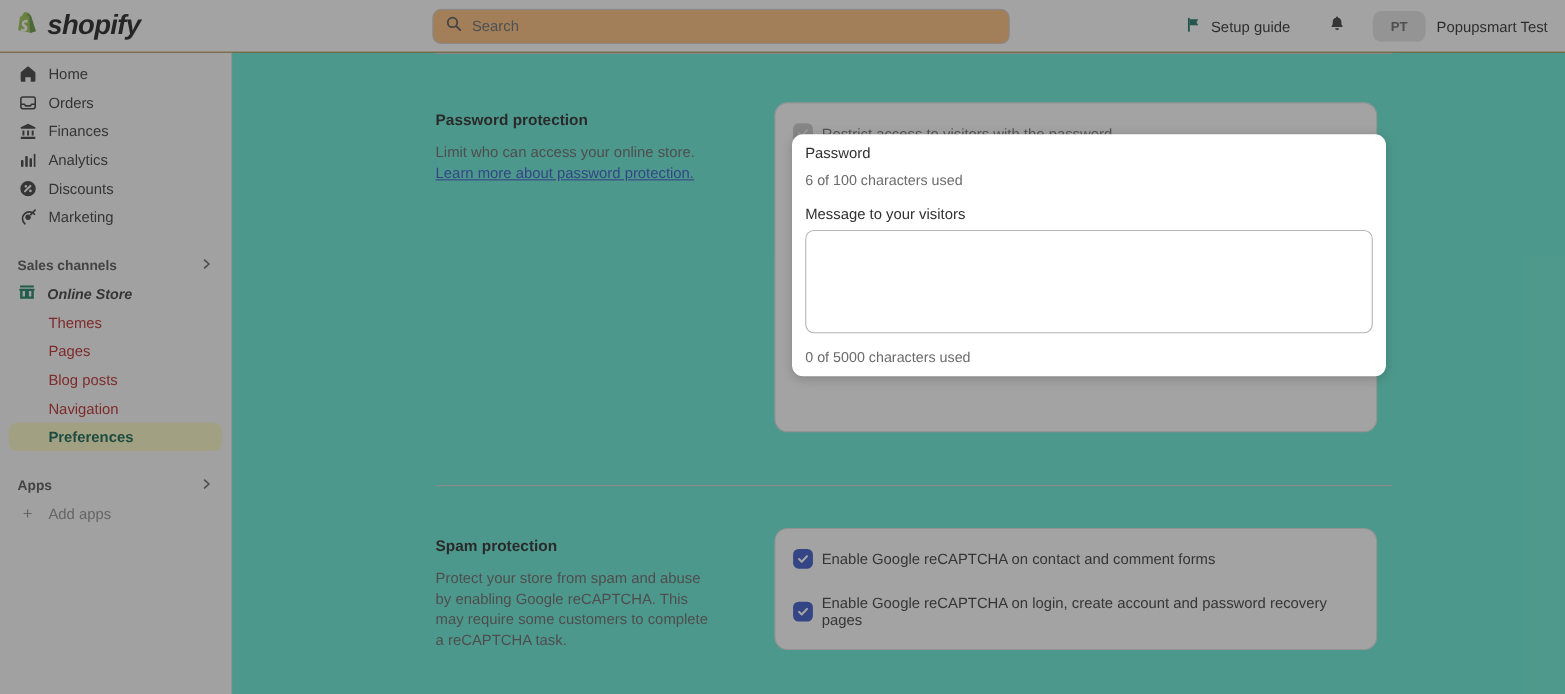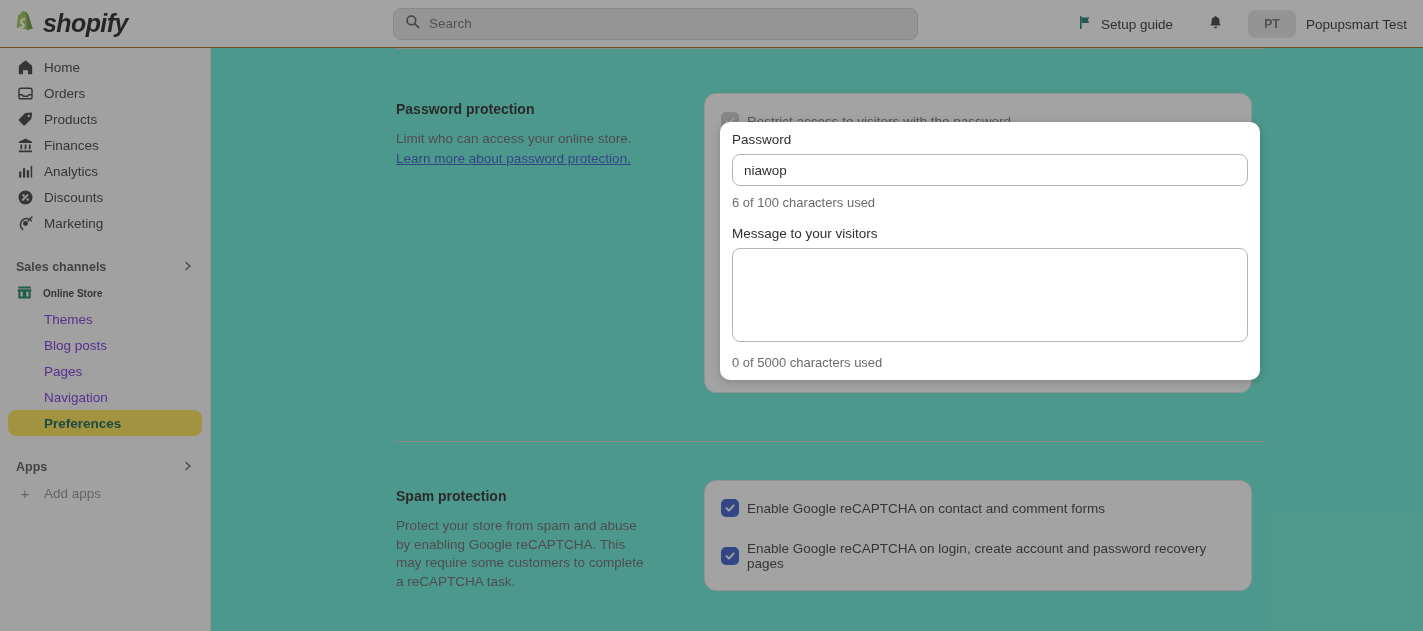--- a/index.html
+++ b/index.html
@@ -22,21 +22,21 @@
   }
   .logo-wrap { display: flex; align-items: center; gap: 7px; padding-left: 14px; width: 211px; }
   .logo-bag { width: 22px; height: 25px; display:block; }
   .logo-word {
     font-size: 25px; font-weight: bold; font-style: italic;
     letter-spacing: -0.6px; color: #111213; line-height: 1;
   }
   .search-wrap { flex: 0 0 auto; margin-left: 182px; }
   .search-box {
     width: 525px; height: 32px; border: 1px solid #cfcfcf; border-radius: 8px;
-    background: #e5e5e5; display: flex; align-items: center; gap: 9px; padding: 0 11px;
+    background: #fdba74; display: flex; align-items: center; gap: 9px; padding: 0 11px;
   }
   .search-box .ph { font-size: 13.5px; color: #5f6368; }
   .topbar-right {
     position: absolute; right: 0; top: 0; height: 48px;
     display: flex; align-items: center; gap: 0; padding-right: 16px;
   }
   .setup-guide {
     display: flex; align-items: center; gap: 8px; font-size: 13.5px; color: #1e1f21;
     padding: 6px 10px; border-radius: 8px;
   }
@@ -61,24 +61,24 @@
     border-radius: 8px; font-size: 13.5px; color: #303030;
   }
   .nav-item .ico { width: 18px; height: 18px; display: flex; align-items: center; justify-content: center; }
   .nav-spacer { height: 18px; }
   .nav-section {
     display: flex; align-items: center; justify-content: space-between;
     height: 26px; padding: 0 8px; font-size: 12.5px; font-weight: 600; color: #4a4a4a;
   }
   .sub-item {
     display: flex; align-items: center; height: 26px; padding-left: 36px;
-    border-radius: 8px; font-size: 13.5px; color: #6d28d9;
-  }
-  .sub-item.active { background: #fde047; color: #005c46; font-weight: 600; }
-  .store-item { display:flex; align-items:center; gap:10px; height:26px; padding:0 8px; font-size:10px; color:#303030; font-weight:600; }
+    border-radius: 8px; font-size: 13.5px; color: #b91c1c;
+  }
+  .sub-item.active { background: #fef9c3; color: #005c46; font-weight: 600; }
+  .store-item { display:flex; align-items:center; gap:10px; height:26px; padding:0 8px; font-size:13px; color:#303030; font-weight:600;font-style:italic; }
   .addapps { display:flex; align-items:center; gap:10px; height:26px; padding:0 8px; font-size:13.5px; color:#8a8a8a; }
   .plus-box { width:18px; height:18px; display:flex; align-items:center; justify-content:center; font-size:15px; color:#8a8a8a; }
 
   
   .content { position: absolute; top: 48px; left: 211px; right: 0; bottom: 0; background: #5eead4; overflow: hidden; }
   .inner { position: relative; width: 870px; margin-left: 185px; }
   .hr { height: 1px; background: #d0d0d0; width: 870px; }
   .section { display: flex; gap: 52px; }
   .sec-left { width: 256px; padding-top: 8px; }
   .sec-title { font-size: 14px; font-weight: 700; color: #1a1a1a; margin-bottom: 13px; }
@@ -193,28 +193,20 @@
     <div class="nav-item">
       <span class="ico">
         <svg width="17" height="17" viewBox="0 0 18 18" fill="none" stroke="#303030" stroke-width="1.5">
             <rect x="2.1" y="3.4" width="13.8" height="11.2" rx="2"></rect>
             <path d="M2.1 10.3h3.4l1 1.6h4.9l1-1.6h3.5" stroke-linejoin="round"></path>
           </svg>
       </span>
       <span>Orders</span>
     </div>
 
-    <div class="nav-item">
-      <span class="ico">
-        <svg width="17" height="17" viewBox="0 0 18 18" fill="#303030">
-            <path d="M16 2.6a1 1 0 00-1-1L9.3 2a1.4 1.4 0 00-.9.4l-6 6a1.6 1.6 0 000 2.3l4.1 4.1a1.6 1.6 0 002.3 0l6-6a1.4 1.4 0 00.4-.9zM12.4 6.5a1.2 1.2 0 110-2.4 1.2 1.2 0 010 2.4z"></path>
-          </svg>
-      </span>
-      <span>Products</span>
-    </div>
 
 
     <div class="nav-item">
       <span class="ico">
         <svg width="17" height="17" viewBox="0 0 18 18" fill="#303030">
             <path d="M9 1.6l7 3.4v1.4H2V5zM3.6 8h1.9v5H3.6zm4.5 0h1.9v5H8.1zm4.4 0h1.9v5h-1.9zM2 14.2h14v2H2z"></path>
           </svg>
       </span>
       <span>Finances</span>
     </div>
@@ -269,24 +261,24 @@
             <rect x="1.6" y="6" width="14.8" height="1.6"></rect>
           </svg>
       </span>
       <span>Online Store</span>
     </div>
 
     <div class="sub-item">
       <span>Themes</span>
     </div>
     <div class="sub-item">
+      <span>Pages</span>
+    </div>
+    <div class="sub-item">
       <span>Blog posts</span>
-    </div>
-    <div class="sub-item">
-      <span>Pages</span>
     </div>
     <div class="sub-item">
       <span>Navigation</span>
     </div>
     <div class="sub-item active">
       <span>Preferences</span>
     </div>
 
     <div class="nav-spacer"></div>
 
@@ -356,19 +348,18 @@
       </div>
 
     </div>
   </div>
 </div>
 
 <div class="dim"></div>
 
 <div class="popover">
   <div class="pop-label">Password</div>
-  <input class="pop-input" type="text" value="niawop" style="">
   <div class="pop-help">6 of 100 characters used</div>
 
   <div class="pop-label2">Message to your visitors</div>
   <textarea class="pop-textarea" placeholder="" style=""></textarea>
   <div class="pop-help">0 of 5000 characters used</div>
 </div>
 
 </body></html>

